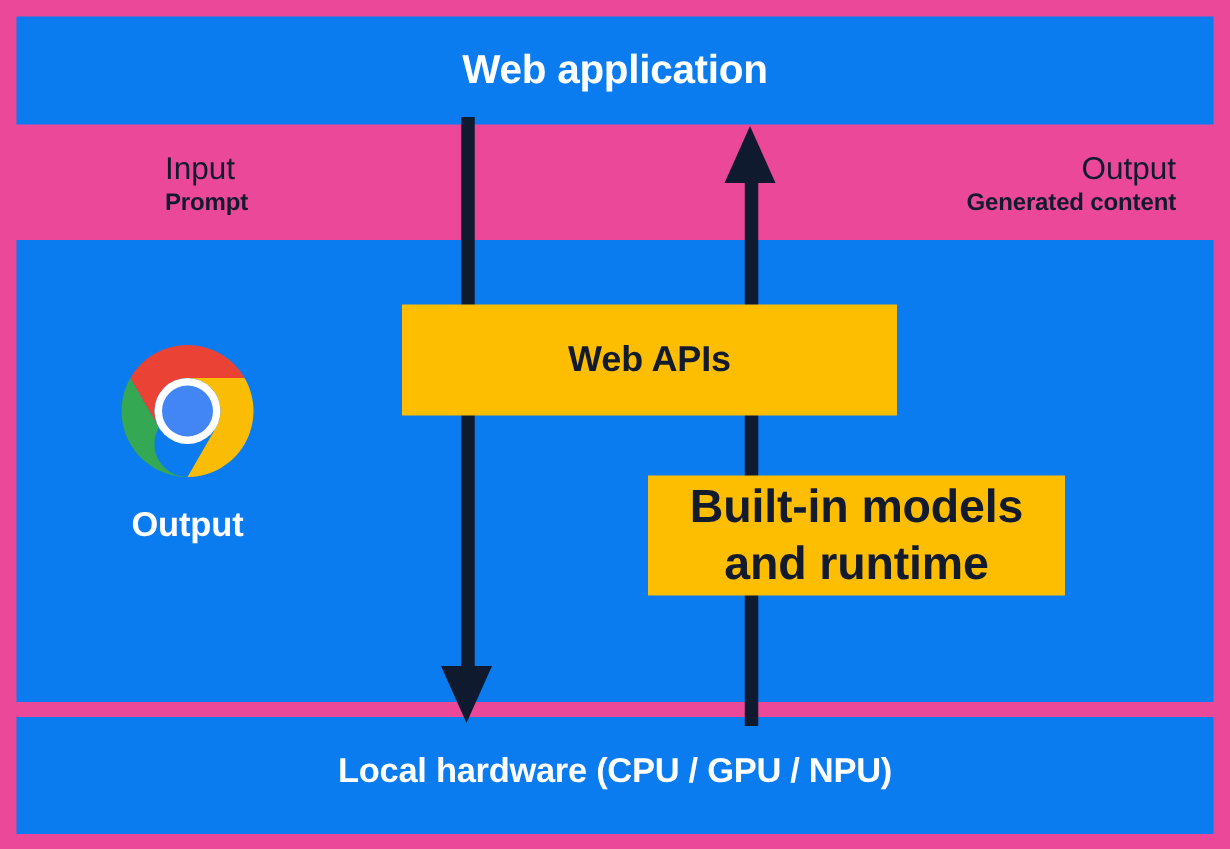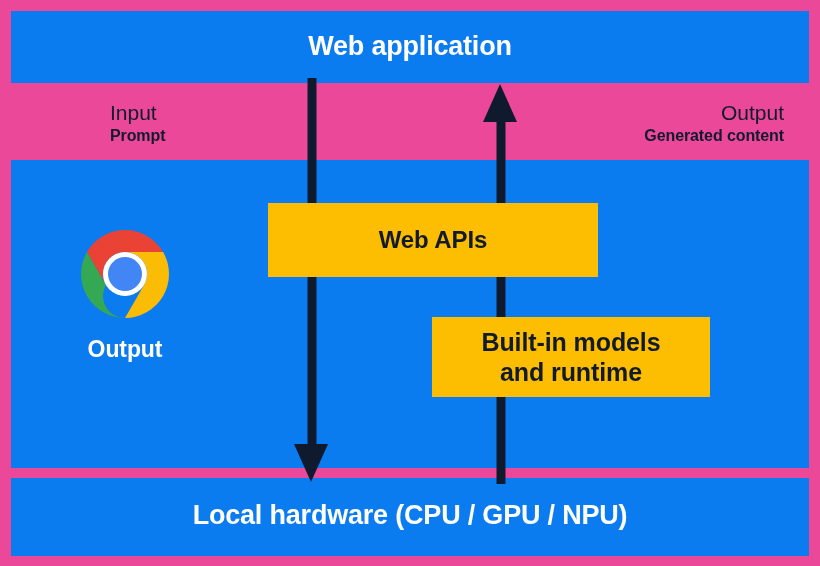--- a/index.html
+++ b/index.html
@@ -39,21 +39,21 @@
     font-weight: 700;
     letter-spacing: -0.2px;
     white-space: nowrap;
   }
   #web-application-title {
     top: 31px;
     font-size: 27px;
   }
   #local-hardware-title {
     top: 500px;
-    font-size: 27px;
+    font-size: 23px;
   }
 
   
   .arrow-svg {
     position: absolute;
     overflow: visible;
     pointer-events: none;
   }
   #arrow-down-svg { left: 293px; top: 78px;  width: 36px; height: 404px; z-index: 2; }
   #arrow-up-svg   { left: 482px; top: 84px;  width: 36px; height: 400px; z-index: 2; }
@@ -91,21 +91,21 @@
     font-weight: 700;
     letter-spacing: -0.1px;
     z-index: 3;
   }
   #web-apis-box {
     left: 268px; top: 203px; width: 330px; height: 74px;
     font-size: 24px;
   }
   #builtin-models-box {
     left: 432px; top: 317px; width: 278px; height: 80px;
-    font-size: 25px;
+    font-size: 31px;
     line-height: 1.22;
   }
   .box-label { display: block; }
 
   
   #browser-block {
     position: absolute;
     left: 55px;
     top: 226px;
     width: 140px;

